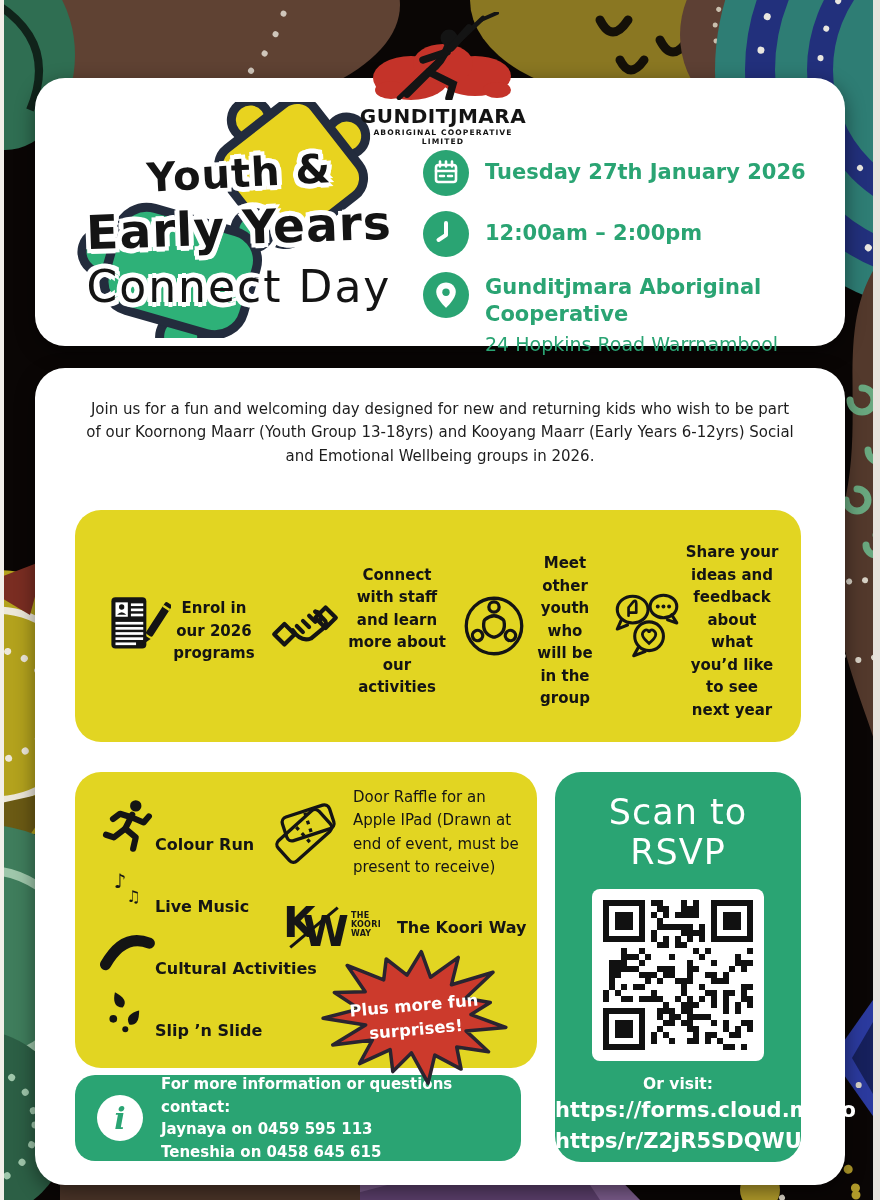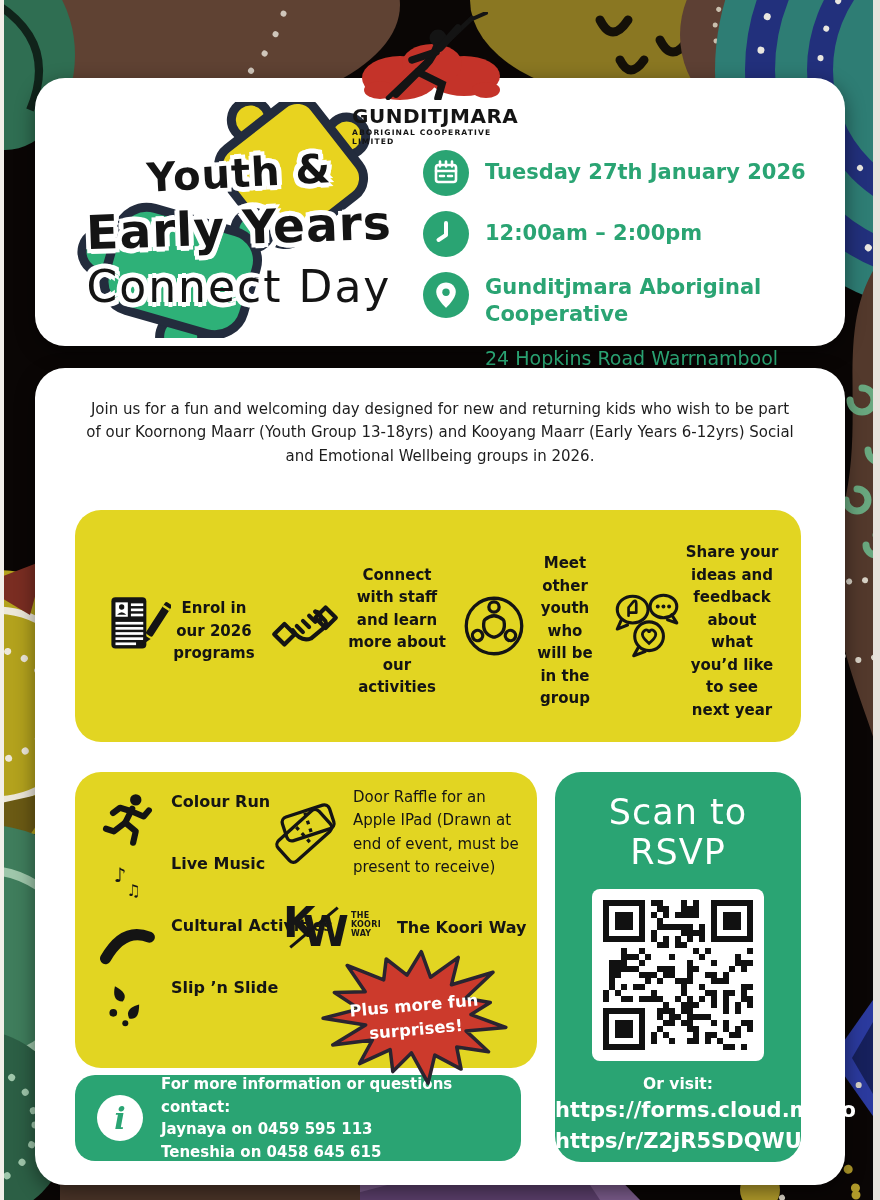--- a/index.html
+++ b/index.html
@@ -7,55 +7,55 @@
          font-family:"DejaVu Sans","Liberation Sans",sans-serif;color:#161616;}
   .bg{position:absolute;inset:0;z-index:0;}
   .edge-l{position:absolute;left:0;top:0;width:4px;height:100%;background:#f2efe9;z-index:40;}
   .edge-r{position:absolute;right:0;top:0;width:7px;height:100%;background:#e7e3dc;z-index:40;}
 
   .card{position:absolute;background:#fff;border-radius:30px;box-shadow:0 6px 20px rgba(0,0,0,.45);z-index:10;}
   .card1{left:35px;top:78px;width:810px;height:268px;}
   .card2{left:35px;top:368px;width:810px;height:817px;}
 
   
-  .logo{position:absolute;left:352px;top:12px;width:182px;z-index:20;}
+  .logo{position:absolute;left:352px;top:12px;width:182px;z-index:20;text-align:center;}
   .logo-name{font-size:20px;font-weight:800;letter-spacing:.5px;color:#141414;line-height:1;margin-top:2px;}
   .logo-sub{font-size:7.6px;font-weight:700;letter-spacing:1.1px;color:#141414;margin-top:2px;}
 
   
   .title-block{position:absolute;left:18px;top:44px;width:372px;height:216px;}
   .puzzle{position:absolute;inset:-20px 0 0 0;}
   .title-text{position:relative;z-index:5;text-align:center;padding-top:28px;}
   .hand1,.hand2,.hand3{color:#141414;
     text-shadow:-4px -4px 0 #fff,4px -4px 0 #fff,-4px 4px 0 #fff,4px 4px 0 #fff,
                 -5px 0 0 #fff,5px 0 0 #fff,0 -5px 0 #fff,0 5px 0 #fff;}
   .hand1{font-size:40px;font-weight:800;transform:rotate(-3deg);letter-spacing:1px;}
   .hand2{font-size:47px;font-weight:800;transform:rotate(-2deg);margin-top:4px;letter-spacing:1px;}
   .hand3{font-size:44px;font-weight:400;margin-top:6px;letter-spacing:2px;}
 
   
   .details{position:absolute;left:388px;top:72px;width:420px;display:flex;flex-direction:column;gap:15px;}
   .drow{display:flex;align-items:flex-start;gap:16px;}
   .dicon{flex:0 0 46px;height:46px;}
   .dtext{color:#2aa473;font-size:21px;font-weight:700;line-height:1.3;padding-top:9px;}
-  .dtext .addr{font-weight:400;font-size:19px;margin-top:17px;}
+  .dtext .addr{font-weight:400;font-size:19px;margin-top:3px;}
   .drow.loc .dtext{padding-top:2px;}
 
   
   .intro{width:712px;margin:30px auto 0;text-align:center;font-size:15px;line-height:1.55;color:#1d1d1d;}
   .features{position:absolute;left:40px;top:142px;width:726px;height:232px;background:#e2d522;border-radius:26px;
             display:flex;justify-content:space-between;padding:24px 22px;box-sizing:border-box;}
   .feat{display:flex;align-items:center;}
   .feat .ficon{height:88px;display:flex;align-items:center;justify-content:center;}
   .feat p{margin:10px 0 0;font-size:15px;font-weight:700;text-align:center;line-height:1.5;color:#141414;}
   .fw1{width:160px}.fw2{width:184px}.fw3{width:142px}.fw4{width:172px}
 
   .acts{position:absolute;left:40px;top:404px;width:462px;height:296px;background:#e2d522;border-radius:26px;
         box-sizing:border-box;padding:20px 0 0 24px;}
-  .act{display:flex;align-items:flex-start;gap:16px;height:62px;}
+  .act{display:flex;align-items:flex-end;height:62px;}
   .act .aicon{flex:0 0 56px;height:56px;display:flex;align-items:center;justify-content:center;}
   .act span{font-size:16px;font-weight:600;color:#151515;}
   .music-glyph{font-size:38px;line-height:1;color:#141414;font-family:"DejaVu Sans",sans-serif;}
   .music-glyph small{font-size:20px;vertical-align:14px;}
 
   .raffle{position:absolute;left:186px;top:12px;width:268px;display:flex;gap:4px;align-items:flex-start;}
   .raffle .ticon{flex:0 0 88px;margin-top:10px;}
   .raffle p{margin:2px 0 0;font-size:15px;line-height:1.55;font-weight:500;color:#151515;}
 
   .kw{position:absolute;left:208px;top:130px;display:flex;align-items:center;gap:14px;}

